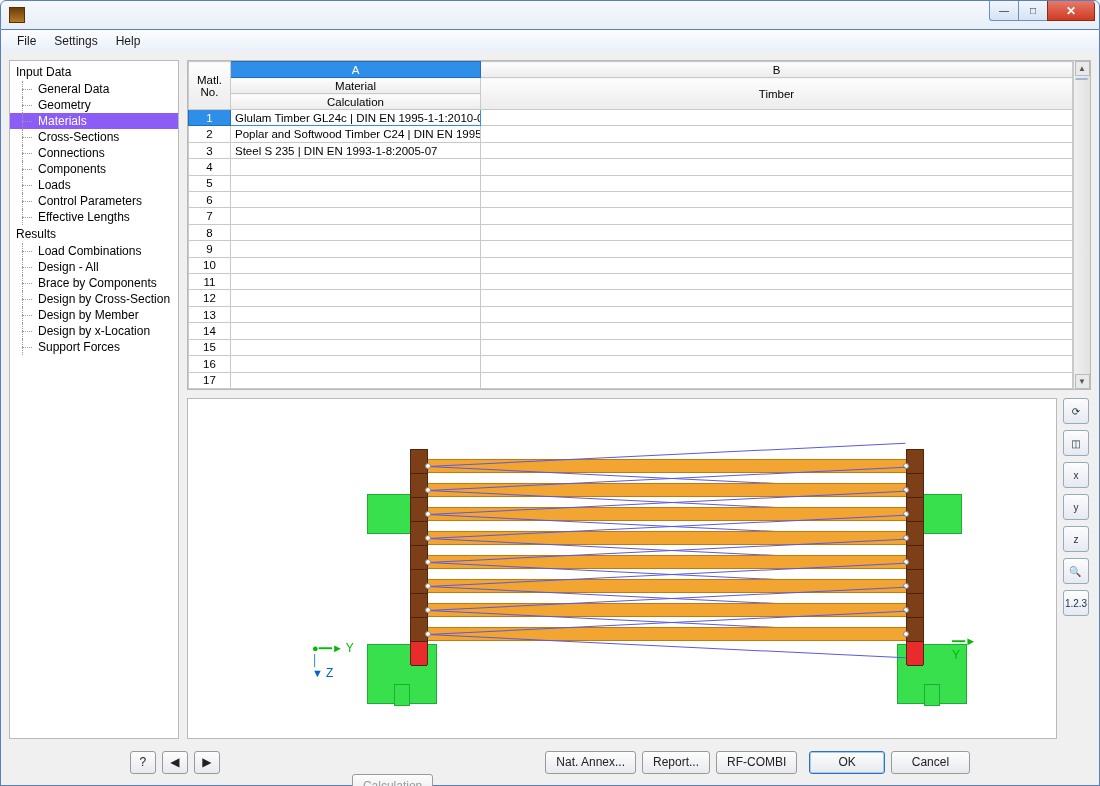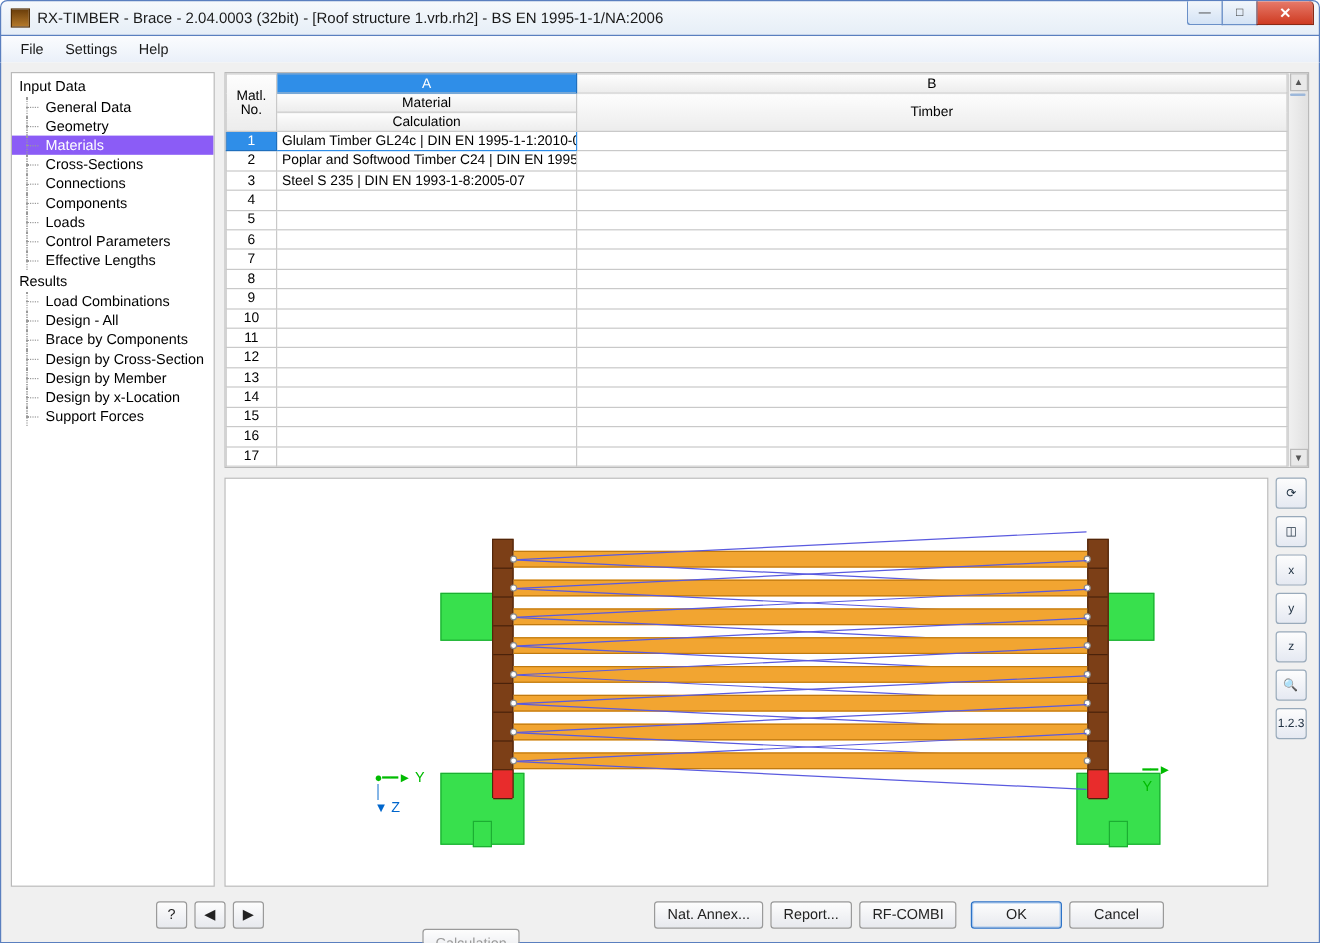--- a/index.html
+++ b/index.html
@@ -73,21 +73,20 @@
 .post .seg { height:24px; border-bottom:1px solid #4a220a; }
 .post .red { background:#e82c2c; }
 .node { position:absolute; width:6px; height:6px; background:#fff; border:1px solid #888; border-radius:50%; }
 .axis-arrow { position:absolute; color:#0b0; font-size:11px; }
 </style>
 </head>
 <body>
 
 <div class="titlebar">
   <span class="appicon"></span>
-  <span class="title">RX-TIMBER - Brace - 2.04.0003 (32bit) - [Roof structure 1.vrb.rh2] - BS EN 1995-1-1/NA:2006</span>
   <div class="controls">
     <div class="ctrl">—</div>
     <div class="ctrl">□</div>
     <div class="ctrl close">✕</div>
   </div>
 </div>
 
 <div class="menubar">
   <span>File</span>
   <span>Settings</span>

